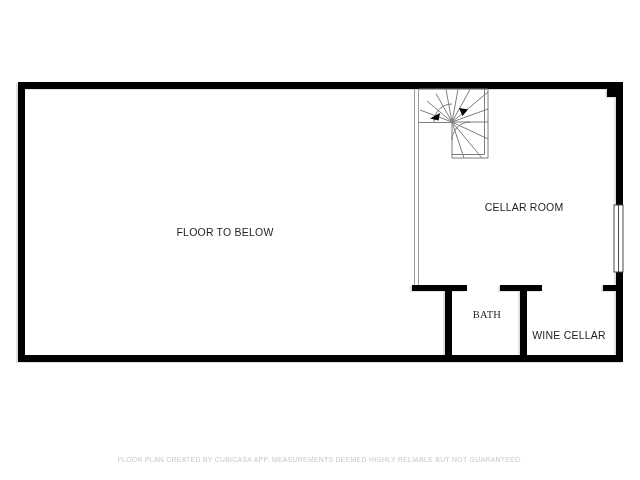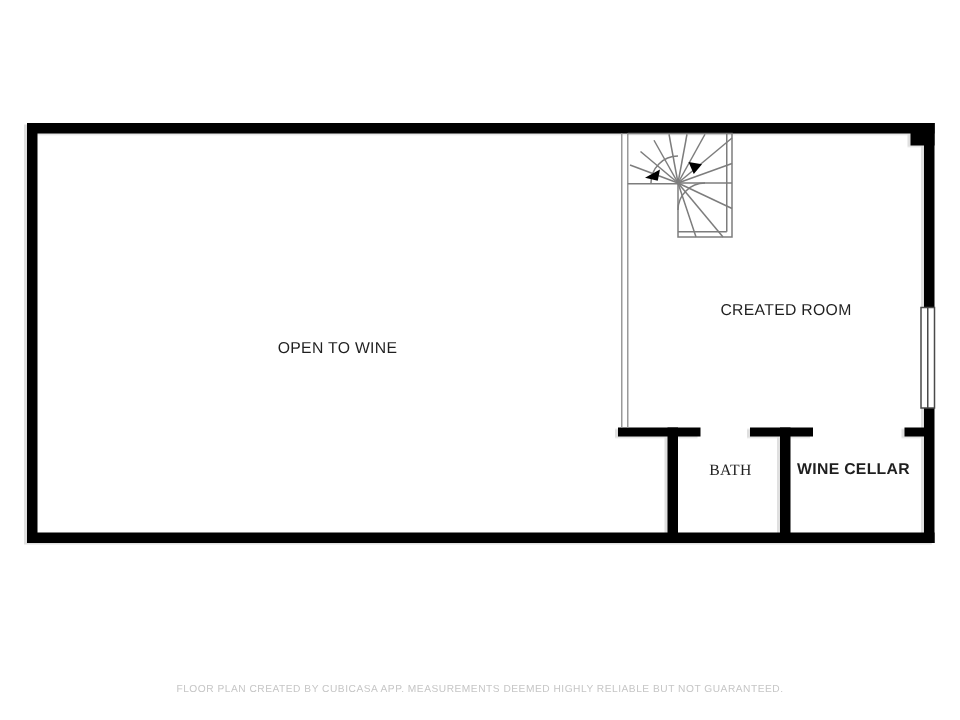--- a/index.html
+++ b/index.html
@@ -16,21 +16,21 @@
     transform:translate(-50%,-50%);
     font-size:10.5px;
     letter-spacing:0.02em;
     color:#1f1f1f;
     white-space:nowrap;
     user-select:none;
   }
   .lbl-open{left:225px;top:232px;}
   .lbl-family{left:524px;top:207px;}
   .lbl-bath{left:487px;top:314px;font-family:Liberation Serif, serif;}
-  .lbl-wine{left:569px;top:313px;font-weight:bold;}
+  .lbl-wine{left:569px;top:335px;}
   .footer-disclaimer{
     position:absolute;
     left:0;right:0;
     top:456px;
     text-align:center;
     font-size:6.8px;
     letter-spacing:0.05em;
     color:#c6c6c6;
     white-space:nowrap;
     user-select:none;
@@ -86,19 +86,19 @@
       <line x1="452" y1="122" x2="464" y2="158"></line>
 
       <path d="M434,122 A18,18 0 0 1 452,104"></path>
       <path d="M452,140 A18,18 0 0 1 470,122"></path>
 
       <path d="M430,118.5 L440,113 L438.5,120.5 Z" fill="#000000" stroke="none"></path>
       <path d="M468,109.5 L459,108 L462.5,116 Z" fill="#000000" stroke="none"></path>
     </g>
   </svg>
 
-  <div class="room-label lbl-open">OPEN TO WINE</div>
-  <div class="room-label lbl-family">CREATED ROOM</div>
+  <div class="room-label lbl-open">FLOOR TO BELOW</div>
+  <div class="room-label lbl-family">CELLAR ROOM</div>
   <div class="room-label lbl-bath">BATH</div>
   <div class="room-label lbl-wine">WINE CELLAR</div>
 
   <div class="footer-disclaimer">FLOOR PLAN CREATED BY CUBICASA APP. MEASUREMENTS DEEMED HIGHLY RELIABLE BUT NOT GUARANTEED.</div>
 </div>
 
 </body></html>

